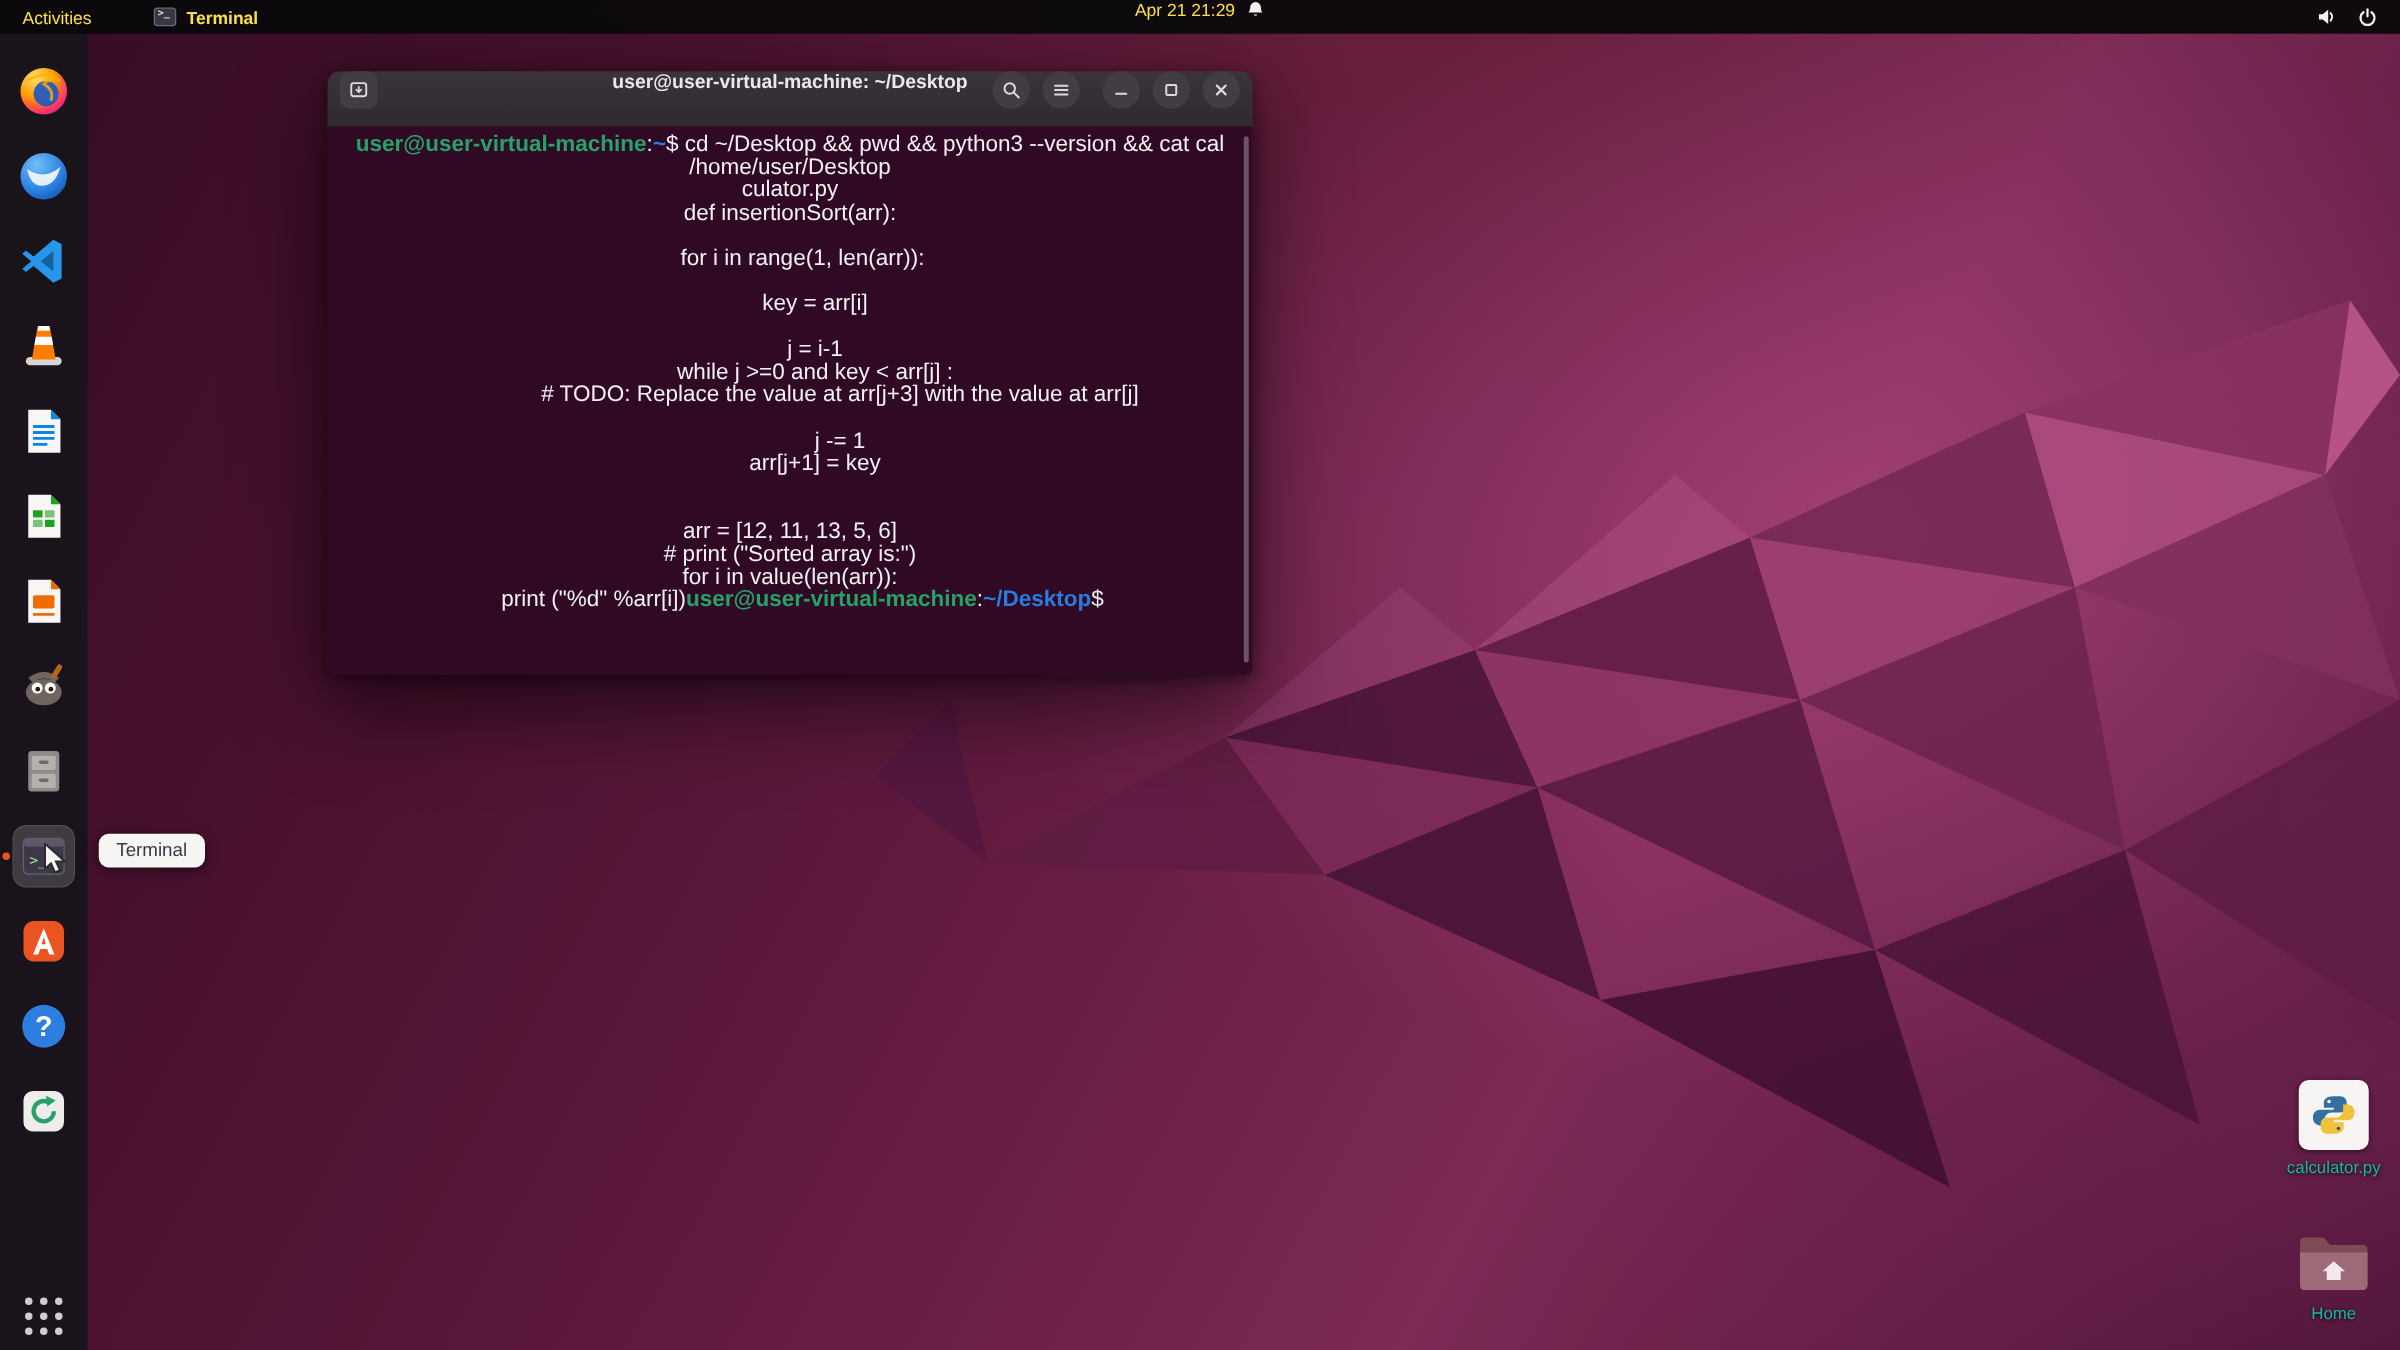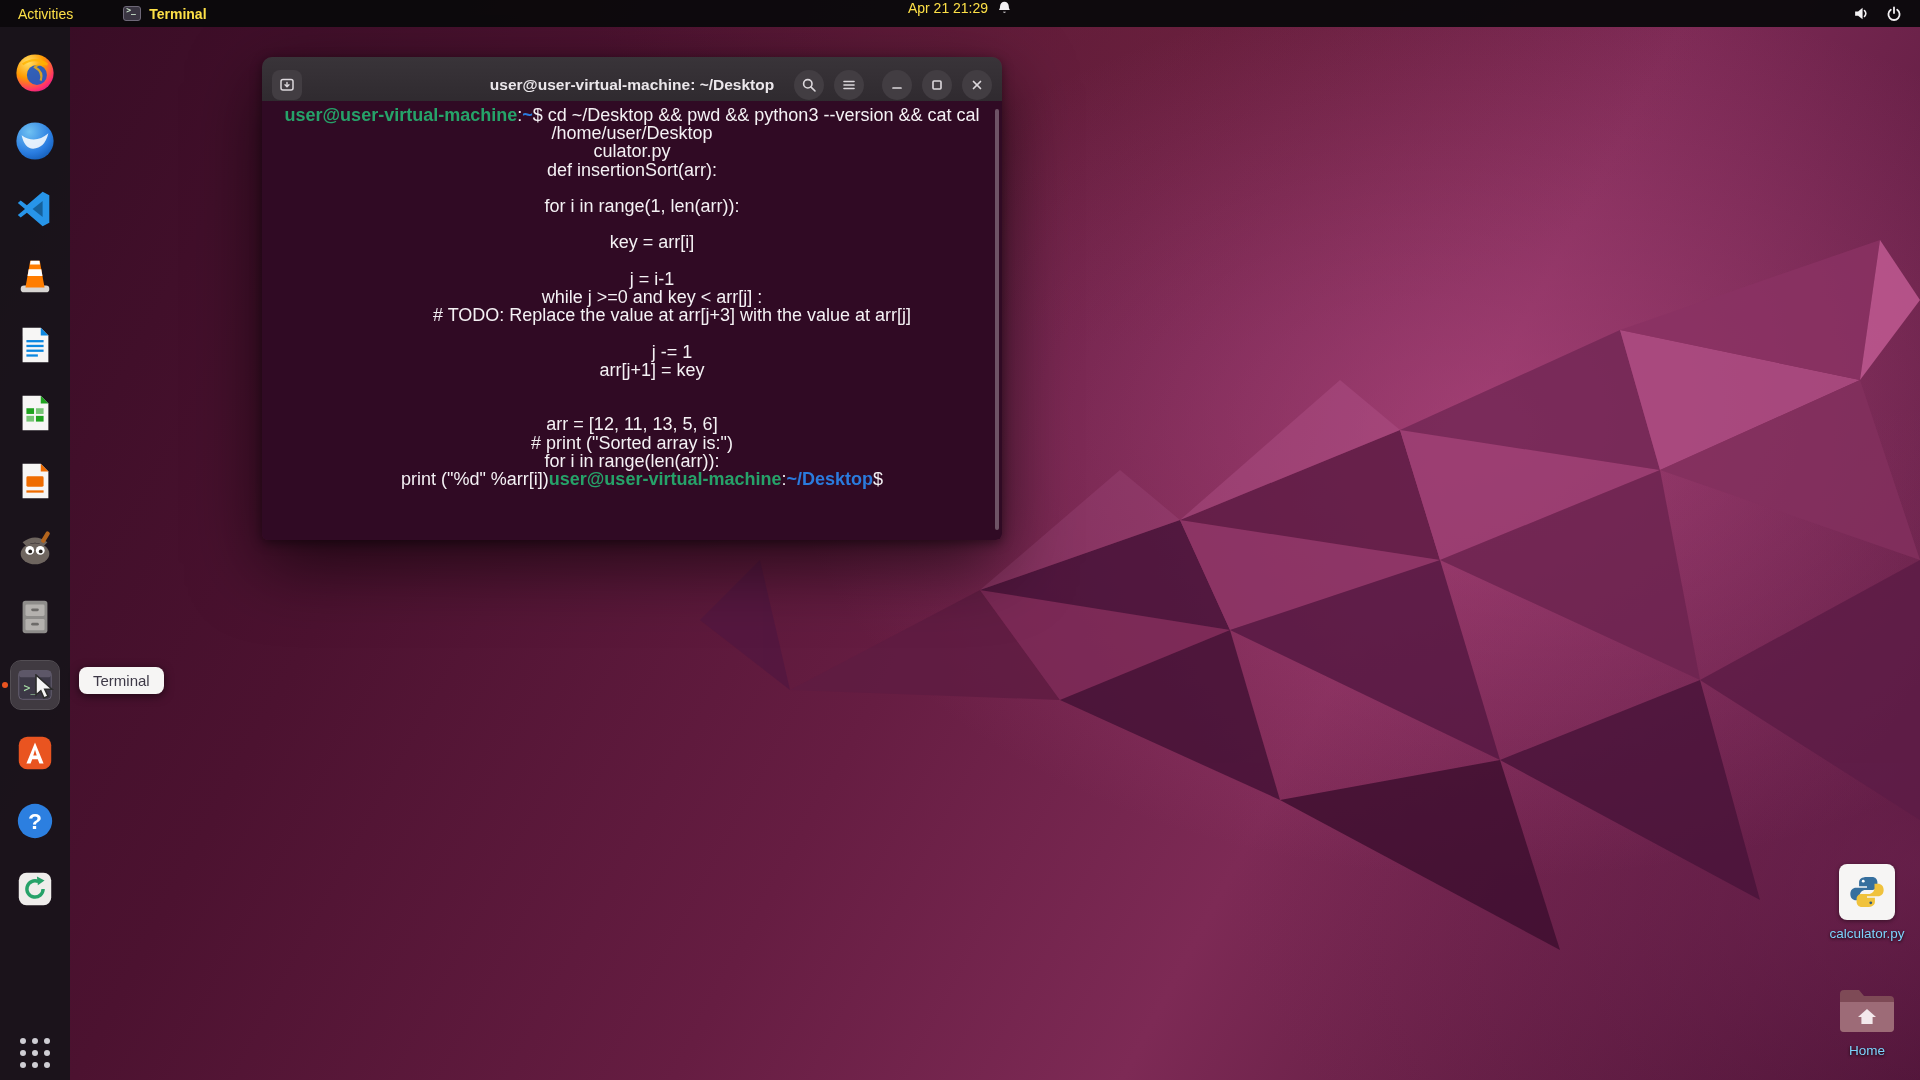--- a/index.html
+++ b/index.html
@@ -50,21 +50,21 @@
   .dock-tooltip { position:absolute; left:79px; top:667px; z-index:70;
     background:#f6f5f4; color:#3d3846; font-size:15px; padding:5px 14px; border-radius:8px;
     box-shadow:0 2px 10px rgba(0,0,0,0.55); white-space:nowrap; }
 
   
   .window { position:absolute; left:262px; top:57px; width:740px; height:483px; z-index:45;
     border-radius:10px 10px 6px 6px;
     box-shadow:0 24px 70px rgba(0,0,0,0.6), 0 3px 12px rgba(0,0,0,0.45); }
   .titlebar { height:56px; background:linear-gradient(#393439,#2d282d);
     border-bottom:1px solid #1d191d; border-radius:10px 10px 0 0;
-    display:flex; align-items:center; padding:0 10px; position:relative;gap:43px; }
+    display:flex; align-items:flex-start; padding:0 10px; position:relative;gap:43px; }
   .win-title { position:absolute; left:50%; transform:translateX(-50%); color:#ebe7eb;
     font-weight:bold; font-size:15.5px; white-space:nowrap; }
   .tb-btn { width:30px; height:30px; border-radius:50%; background:#423d42; flex:none;
     display:flex; align-items:center; justify-content:center; cursor:pointer; }
   .tb-btn.square { border-radius:8px; }
   .tb-btn + .tb-btn { margin-left:10px; }
   .tb-btn-group { margin-left:auto; display:flex; align-items:center; }
   .gap-lg { margin-left:18px !important; }
 
   .term-body { position:absolute; top:44px; left:0; right:0; bottom:0;
@@ -74,21 +74,21 @@
   .term-line { white-space:pre; min-height:18.2px; }
   .seg-fg { color:#f4f1f4; }
   .seg-green { color:var(--prompt-green,#26a269); font-weight:bold; }
   .seg-blue { color:var(--prompt-blue,#2a7bde); font-weight:bold; }
   .term-scrollbar { position:absolute; right:3px; top:52px; bottom:10px; width:4px;
     background:rgba(255,255,255,0.30); border-radius:2px; }
 
   
   .desk-icon { position:absolute; width:120px; display:flex; flex-direction:column;
     align-items:center; gap:6px; cursor:pointer; z-index:20; }
-  .desk-icon .label { color:#7dd3fc; font-size:13.5px; text-align:center;
+  .desk-icon .label { color:#14b8a6; font-size:13.5px; text-align:center;
     text-shadow:0 1px 3px rgba(0,0,0,0.9); max-width:118px; }
   .pyfile { width:56px; height:56px; background:#f6f5f4; border-radius:8px;
     box-shadow:0 1px 4px rgba(0,0,0,0.45); display:flex; align-items:center; justify-content:center; }
   .homefolder { width:62px; height:52px; }
 
   
   .cursor { position:absolute; left:34px; top:674px; z-index:100; pointer-events:none; }
 </style>
 </head>
 <body>
@@ -347,21 +347,21 @@
         <div class="term-line"><span class="seg-fg">        j = i-1</span></div>
         <div class="term-line"><span class="seg-fg">        while j &gt;=0 and key &lt; arr[j] :</span></div>
         <div class="term-line"><span class="seg-fg">                # TODO: Replace the value at arr[j+3] with the value at arr[j]</span></div>
         <div class="term-line"></div>
         <div class="term-line"><span class="seg-fg">                j -= 1</span></div>
         <div class="term-line"><span class="seg-fg">        arr[j+1] = key</span></div>
         <div class="term-line"></div>
         <div class="term-line"></div>
         <div class="term-line"><span class="seg-fg">arr = [12, 11, 13, 5, 6]</span></div>
         <div class="term-line"><span class="seg-fg"># print ("Sorted array is:")</span></div>
-        <div class="term-line"><span class="seg-fg">for i in range(len(arr)):</span></div>
+        <div class="term-line"><span class="seg-fg">for i in value(len(arr)):</span></div>
         <div class="term-line"><span class="seg-fg">    print ("%d" %arr[i])</span><span class="seg-green">user@user-virtual-machine</span><span class="seg-fg">:</span><span class="seg-blue">~/Desktop</span><span class="seg-fg">$</span></div>
       </div>
     <div class="term-scrollbar"></div>
   </div>
 
   <div class="desk-icon" style="left:1807px; top:864px;">
     <div class="pyfile">
       <svg width="40" height="40" viewBox="0 0 48 48">
         <path d="M24 6 c-6.5 0-9.5 2.7-9.5 6.4 v4.6 h9.5 v2 H11 c-4.2 0-7 3-7 7.5 s2.8 7.5 7 7.5 h4 v-5.2 c0-4 3.2-7.3 7.2-7.3 h8.3 c3.6 0 6-2.6 6-6.2 v-3 c0-3.6-2.7-6.3-6.3-6.3 Z" fill="#366f9e"></path>
         <path d="M24 42 c6.5 0 9.5-2.7 9.5-6.4 v-4.6 h-9.5 v-2 H37 c4.2 0 7-3 7-7.5 s-2.8-7.5-7-7.5 h-4 v5.2 c0 4-3.2 7.3-7.2 7.3 h-8.3 c-3.6 0-6 2.6-6 6.2 v3 c0 3.6 2.7 6.3 6.3 6.3 Z" fill="#f0c23c"></path>

